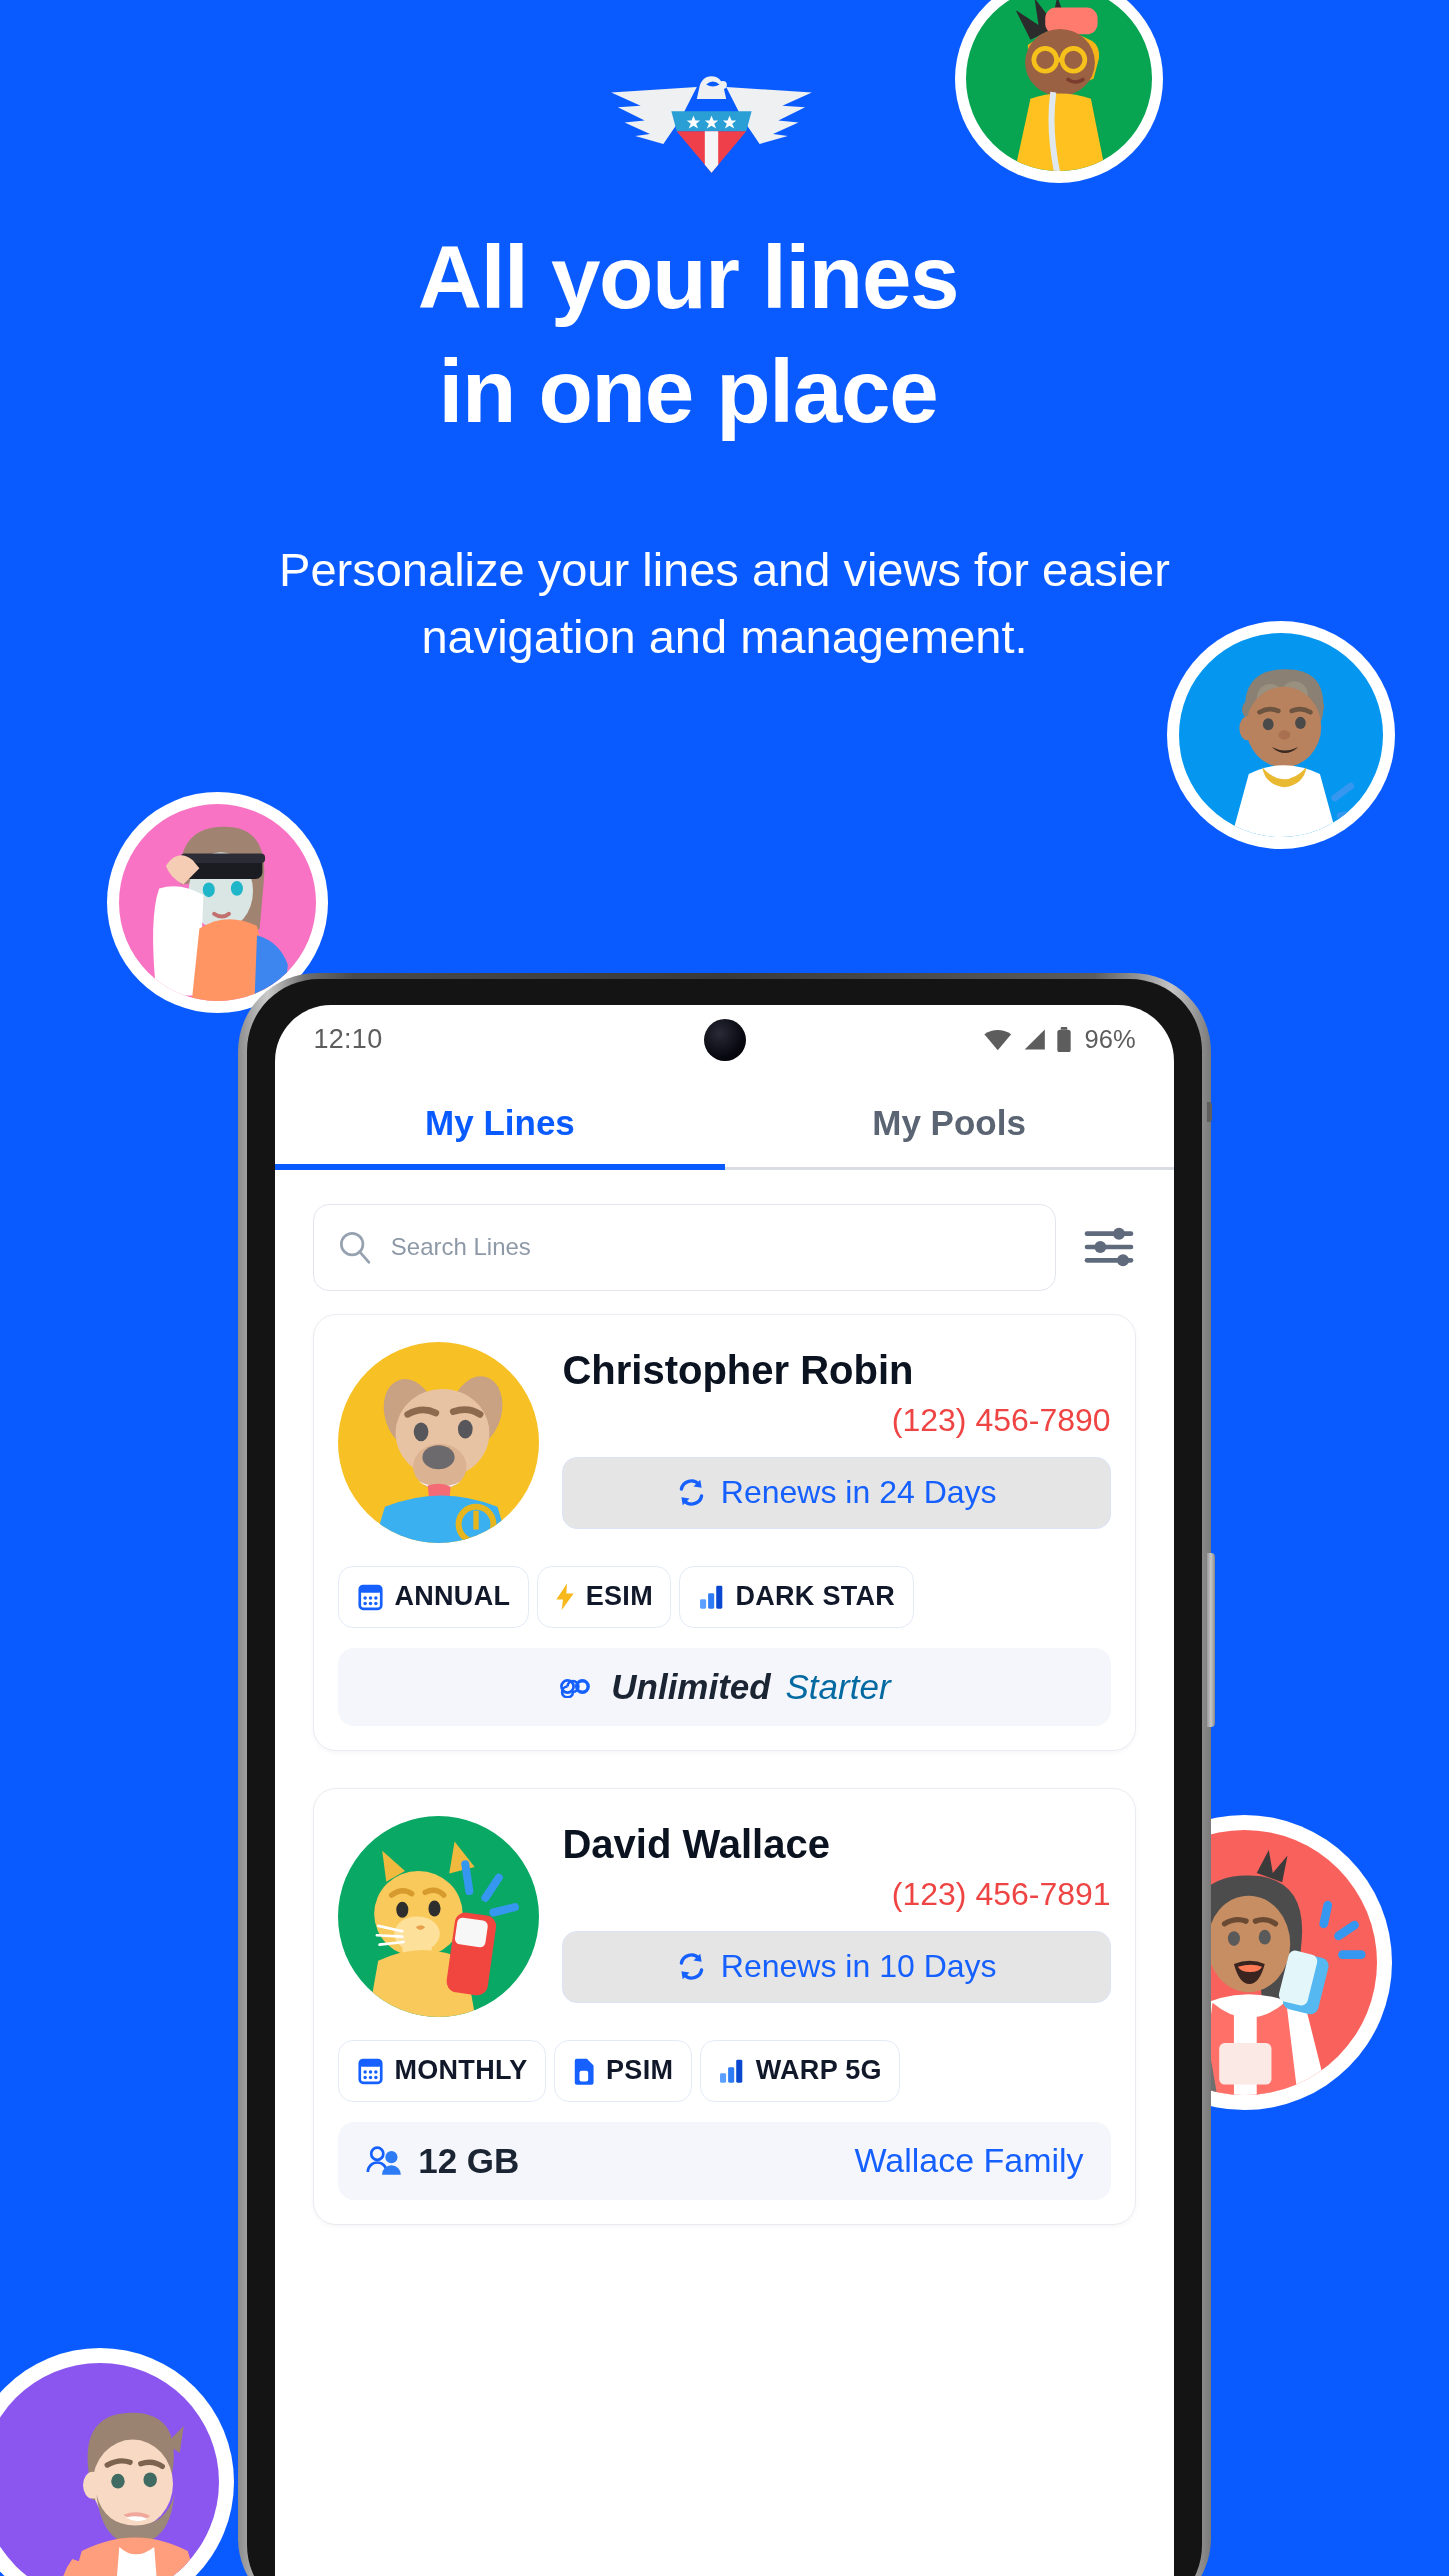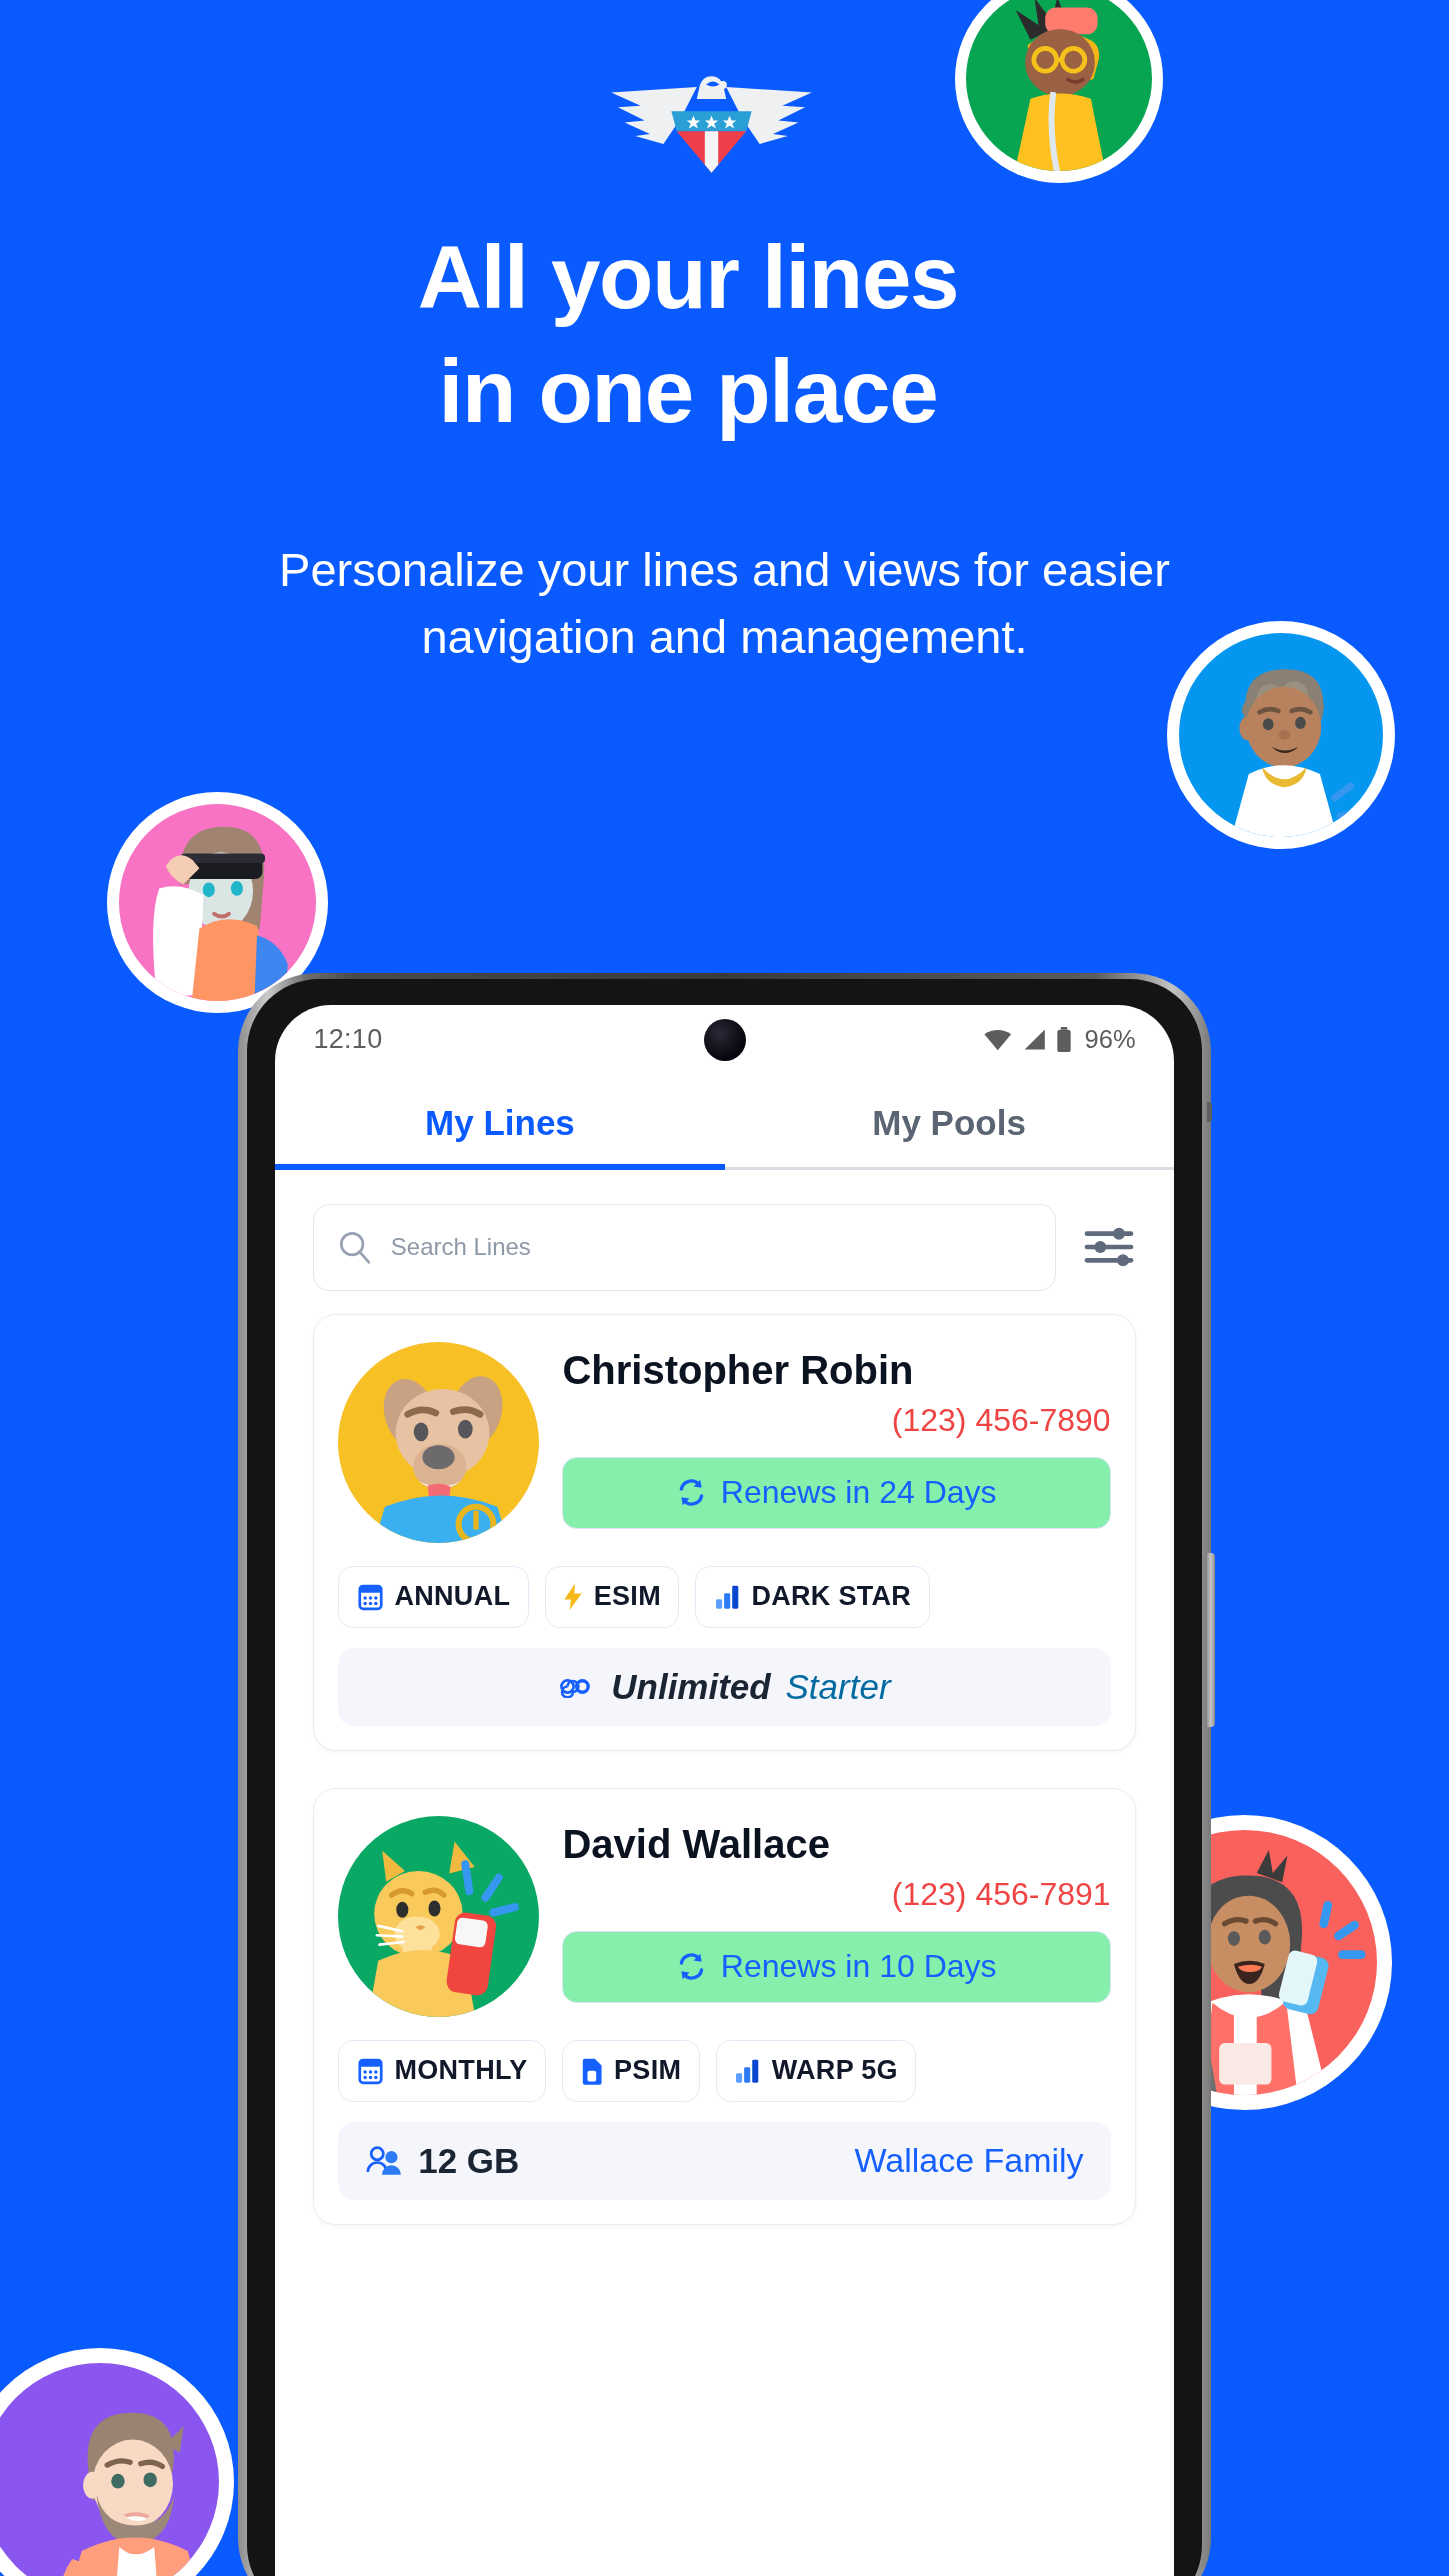--- a/index.html
+++ b/index.html
@@ -126,25 +126,25 @@
     padding:27px 24px 24px 24px;
     box-shadow:0 1.3px 4px rgba(16,24,40,0.04);
   }
   .card-top { display:flex; gap:23px; align-items:flex-start; }
   .avatar-circle { width:201px; height:201px; border-radius:50%; flex:0 0 201px; overflow:hidden; position:relative; }
   .card-info { flex:1; padding-top:6.7px; min-width:0; }
   .contact-name { font-size:40px; font-weight:bold; color:#0b1220; line-height:1.12; }
   .contact-phone { font-size:32px; color:#ef4444; margin-top:9.4px;text-align:right; }
   .renew-badge {
     margin-top:17.4px; height:72px; border:1.3px solid #dbe4f7; border-radius:14.8px;
-    background:#86efac; display:flex; align-items:center; justify-content:center; gap:13.4px;
+    background:#e5e5e5; display:flex; align-items:center; justify-content:center; gap:13.4px;
   }
   .renew-text { font-size:32px; color:#1560ff; font-weight:500; }
 
-  .chip-row { display:flex; gap:16px; margin-top:23px; }
+  .chip-row { display:flex; gap:8px; margin-top:23px; }
   .chip {
     height:62px; border:1.3px solid #e3eaf6; border-radius:14.8px;
     display:flex; align-items:center; justify-content:center; gap:10.7px;
     padding:0 17.4px; background:#fff; flex:0 0 auto;
   }
   .chip-text { font-size:27px; color:#10182a; font-weight:600; letter-spacing:0.3px; white-space:nowrap; }
 
   .plan-row {
     margin-top:20px; height:78px; background:#f4f6fb; border-radius:16px;
     display:flex; align-items:center; padding:0 27px; gap:14.8px;

